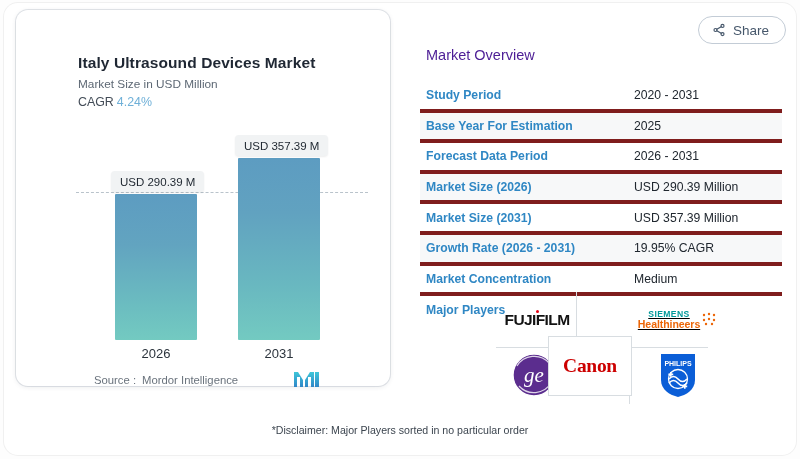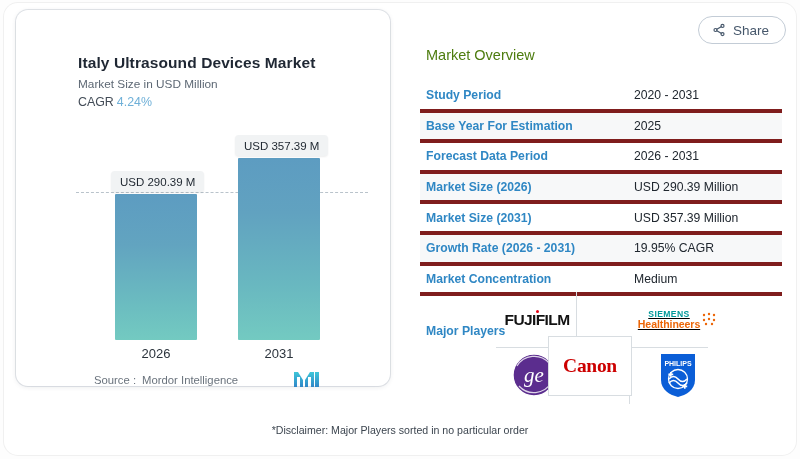--- a/index.html
+++ b/index.html
@@ -80,39 +80,39 @@
   .source{
     position:absolute;left:78px;top:364px;
     font-size:11.3px;color:#6a737d;
   }
   .source .sep{margin:0 5px 0 1px;}
   .mordor-logo{position:absolute;left:278px;top:361px;}
 
   
   .overview-title{
     position:absolute;left:426px;top:47px;
-    font-size:14.5px;color:#4d7c0f;
+    font-size:14.5px;color:#4c1d95;
   }
   .ov-table{
     position:absolute;left:420px;top:82px;width:362px;
   }
   .ov-row{
     display:flex;align-items:center;height:26.6px;
     border-bottom:4px solid #7f1d1d;
   }
   .ov-row.alt{background:#f7f8f9;}
   .ov-k{
     width:172px;padding-left:6px;
     font-size:12.2px;color:#2f87c4;font-weight:600;
     white-space:nowrap;
   }
   .ov-v{
     font-size:12.2px;color:#20272f;white-space:nowrap;margin-left:36px;
   }
-  .ov-row.players{border-bottom:none;height:28px;margin-top:21px;}
+  .ov-row.players{border-bottom:none;height:28px;}
 
   
   .logo-grid{
     position:absolute;left:496px;top:292px;width:212px;height:112px;
   }
   .grid-hline{
     position:absolute;left:0;top:55px;width:212px;height:0;
     border-top:1px solid #d8dde1;
   }
   .grid-vline{

